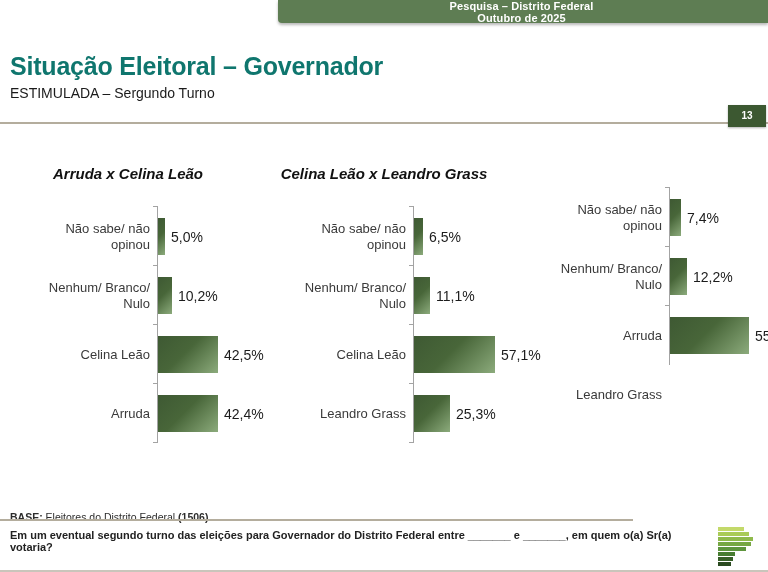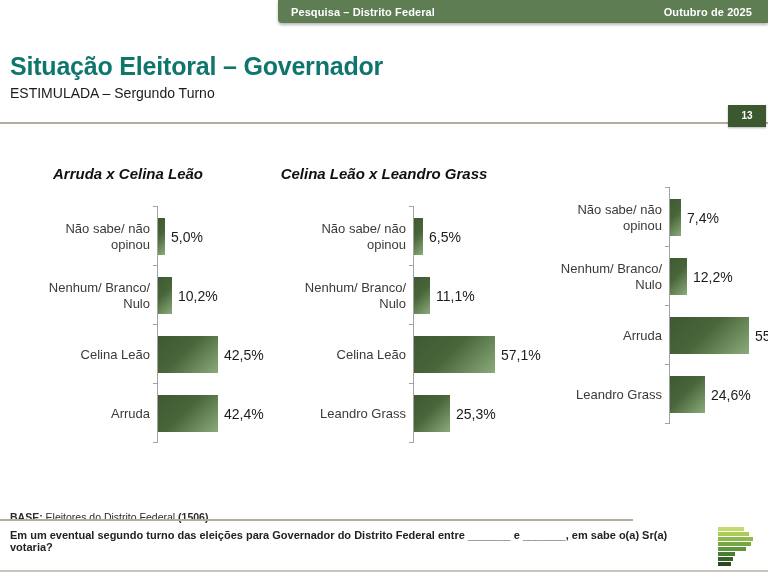--- a/index.html
+++ b/index.html
@@ -22,21 +22,21 @@
     color:var(--text-dark);
   }
   
   .header-bar{
     position:absolute; left:278px; right:0; top:0; height:23px;
     background:var(--green-header);
     border-radius:0 0 0 4px;
     box-shadow:0 2px 3px rgba(0,0,0,.28);
     display:flex; align-items:center; justify-content:space-between;
     padding:0 16px 0 13px;
-    color:#fff; font-size:11px; font-weight:bold; letter-spacing:.1px;
+    color:#fff; font-size:11px; font-weight:bold; letter-spacing:.1px;flex-direction:column;
   }
   
   .title-block{position:absolute; left:10px; top:52px;}
   .page-title{font-size:25px; font-weight:bold; color:#0f766e; letter-spacing:-.2px;}
   .page-subtitle{font-size:14px; font-weight:normal; margin-top:4px; color:#1b1b1b;}
   
   .top-rule{position:absolute; left:0; right:0; top:122px; height:2px; background:var(--rule-beige);}
   .page-badge{
     position:absolute; left:728px; top:105px; width:38px; height:22px;
     background:var(--green-badge); color:#fff; font-size:10px; font-weight:bold;
@@ -193,36 +193,30 @@
         <div class="chart-row">
           <div class="cat-label">Arruda</div>
           <div class="bar-track">
             <span class="tick"></span>
             <div class="bar" style="width: 79px;"></div>
             <span class="val">55,8%</span>
           </div>
         </div>
         <div class="chart-row">
           <div class="cat-label">Leandro Grass</div>
-          <div class="bar-track">
-            <span class="tick"></span>
-            <span class="tick bottom"></span>
-            <div class="bar" style="width: 35px;"></div>
-            <span class="val">24,6%</span>
-          </div>
         </div>
       </div>
   </div>
 </div>
 
 <div class="base-line"><b>BASE:</b><span> Eleitores do Distrito Federal </span><b>(1506)</b></div>
 
 <div class="footer-rule"></div>
 
-<div class="question">Em um eventual segundo turno das eleições para Governador do Distrito Federal entre _______ e _______, em sabe o(a) Sr(a) votaria?</div>
+<div class="question">Em um eventual segundo turno das eleições para Governador do Distrito Federal entre _______ e _______, em quem o(a) Sr(a) votaria?</div>
 
 <div class="logo">
     <div class="logo-bar" style="width: 26px; background: rgb(195, 217, 106);"></div>
     <div class="logo-bar" style="width: 31px; background: rgb(169, 203, 87);"></div>
     <div class="logo-bar" style="width: 35px; background: rgb(143, 186, 75);"></div>
     <div class="logo-bar" style="width: 33px; background: rgb(118, 167, 67);"></div>
     <div class="logo-bar" style="width: 28px; background: rgb(94, 149, 62);"></div>
     <div class="logo-bar" style="width: 17px; background: rgb(71, 124, 49);"></div>
     <div class="logo-bar" style="width: 15px; background: rgb(55, 95, 40);"></div>
     <div class="logo-bar" style="width: 13px; background: rgb(42, 74, 32);"></div>

